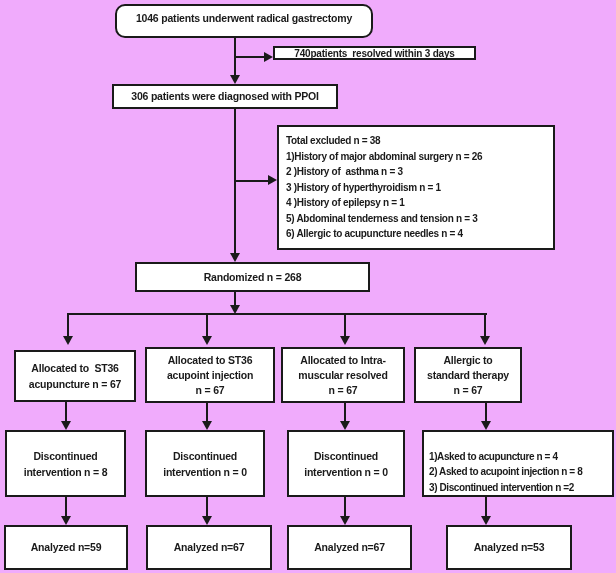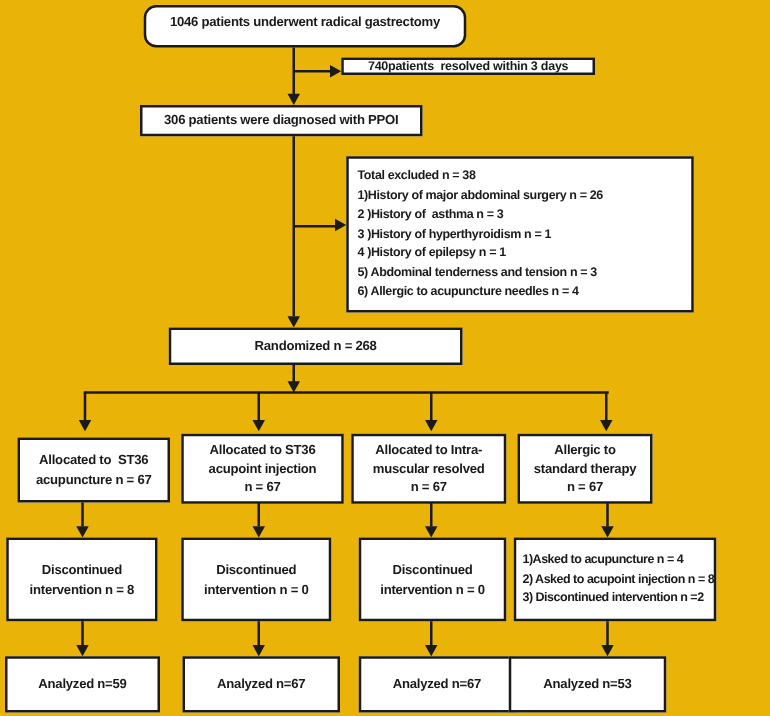--- a/index.html
+++ b/index.html
@@ -1,17 +1,17 @@
 <!DOCTYPE html>
 <html><head>
 <meta charset="utf-8">
 <style>
   html,body{margin:0;padding:0;background:#ffffff;}
   .canvas{
-    position:relative;width:616px;height:573px;background:#eab308;
+    position:relative;width:616px;height:573px;background:#f0abfc;
     font-family:"Liberation Sans", sans-serif;font-weight:700;color:#1a1a1a;
     letter-spacing:-0.2px;overflow:hidden;
   }
   .box{
     position:absolute;box-sizing:border-box;border:2px solid #1a1a1a;background:#ffffff;
     display:flex;flex-direction:column;align-items:center;justify-content:center;
     text-align:center;font-size:10.5px;line-height:15px;
   }
   .box .ln{display:block;white-space:pre;}
   .rounded{border-radius:10px;justify-content:flex-start;padding-top:5px;}
@@ -57,34 +57,34 @@
   .l-d3{left:344px;top:402px;width:2px;height:19px;}
   .l-d4{left:485px;top:402px;width:2px;height:19px;}
   .a-d1{left:61px;top:421px;}
   .a-d2{left:202px;top:421px;}
   .a-d3{left:340px;top:421px;}
   .a-d4{left:481px;top:421px;}
   
   .b-x1{left:5px;top:430px;width:121px;height:67px;line-height:16px;}
   .b-x2{left:145px;top:430px;width:120px;height:67px;line-height:16px;}
   .b-x3{left:287px;top:430px;width:118px;height:67px;line-height:16px;}
-  .b-x4{left:411px;top:430px;width:162px;height:67px;font-size:10px;line-height:15.5px;letter-spacing:-0.4px;padding-left:5px;}
+  .b-x4{left:422px;top:430px;width:192px;height:67px;font-size:10px;line-height:15.5px;letter-spacing:-0.4px;padding-left:5px;justify-content:flex-end;}
   .l-z1{left:65px;top:497px;width:2px;height:20px;}
   .l-z2{left:206px;top:497px;width:2px;height:20px;}
   .l-z3{left:344px;top:497px;width:2px;height:20px;}
   .l-z4{left:485px;top:497px;width:2px;height:20px;}
   .a-z1{left:61px;top:516px;}
   .a-z2{left:202px;top:516px;}
   .a-z3{left:340px;top:516px;}
   .a-z4{left:481px;top:516px;}
   
   .b-n1{left:4px;top:525px;width:124px;height:45px;}
   .b-n2{left:146px;top:525px;width:126px;height:45px;}
   .b-n3{left:287px;top:525px;width:125px;height:45px;}
-  .b-n4{left:407px;top:525px;width:126px;height:45px;}
+  .b-n4{left:446px;top:525px;width:126px;height:45px;}
 </style>
 </head>
 <body>
 
 <div class="canvas">
 
   <div class="box rounded b-top">
     <span class="ln">1046 patients underwent radical gastrectomy</span>
   </div>
 

